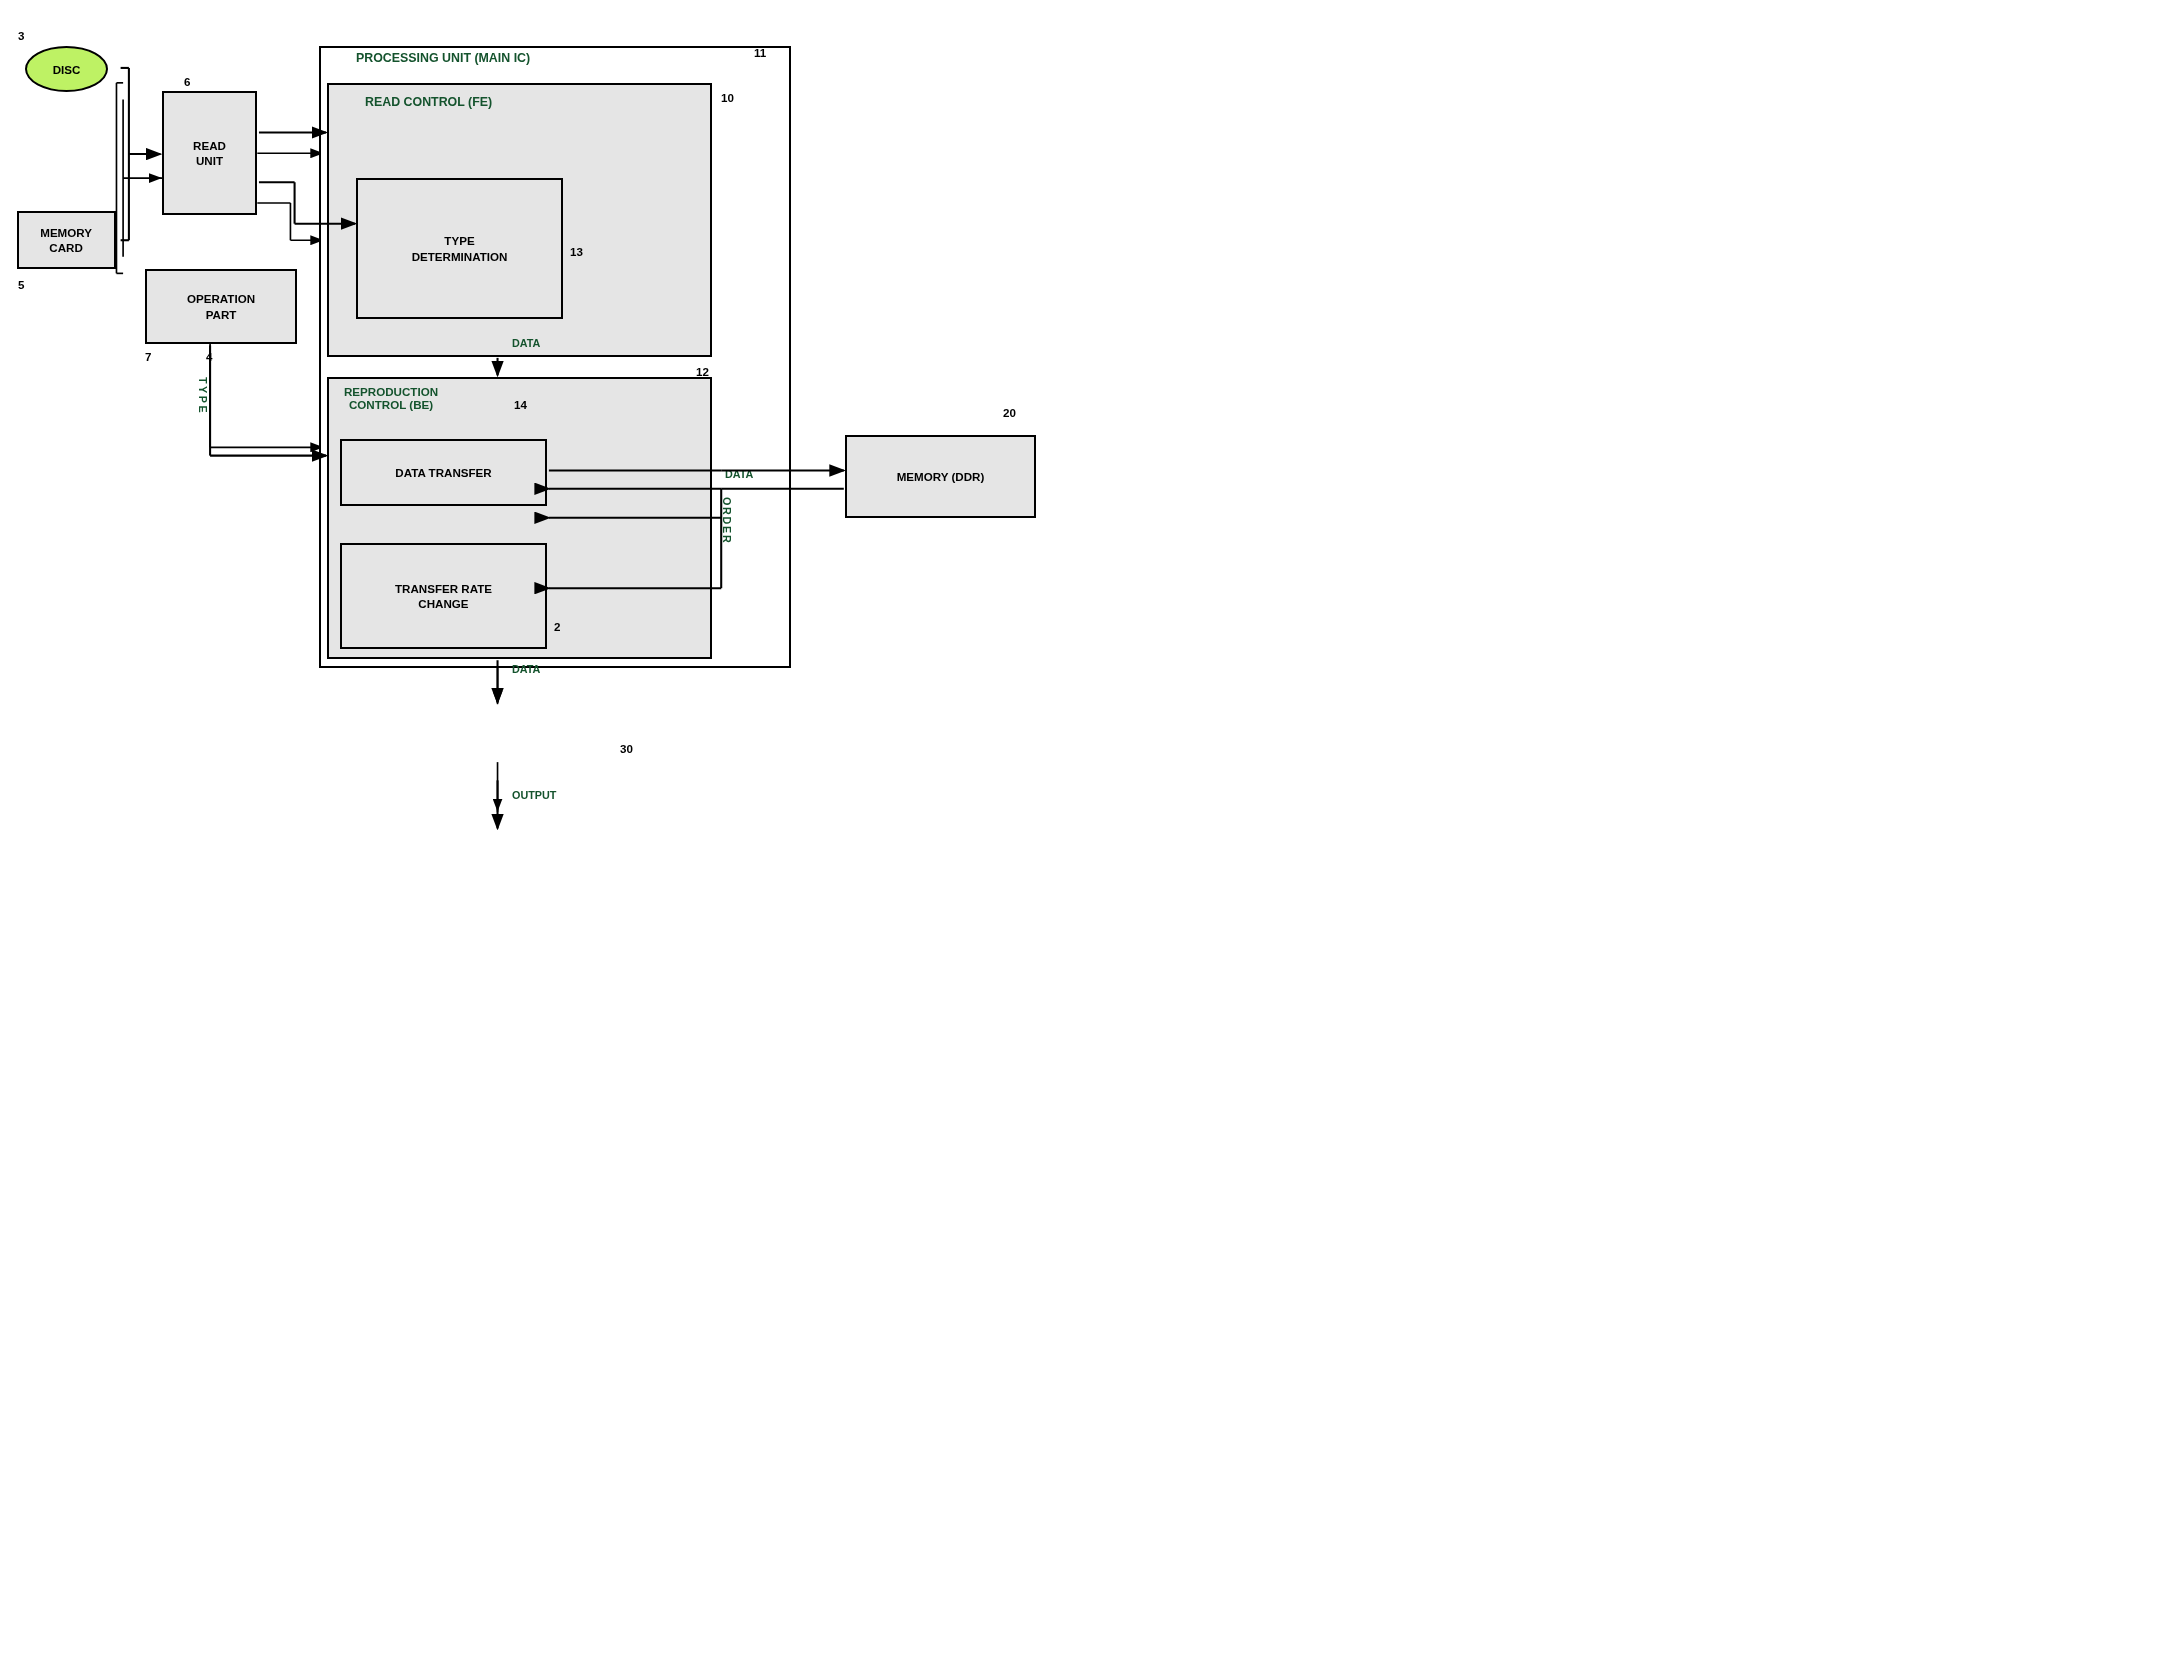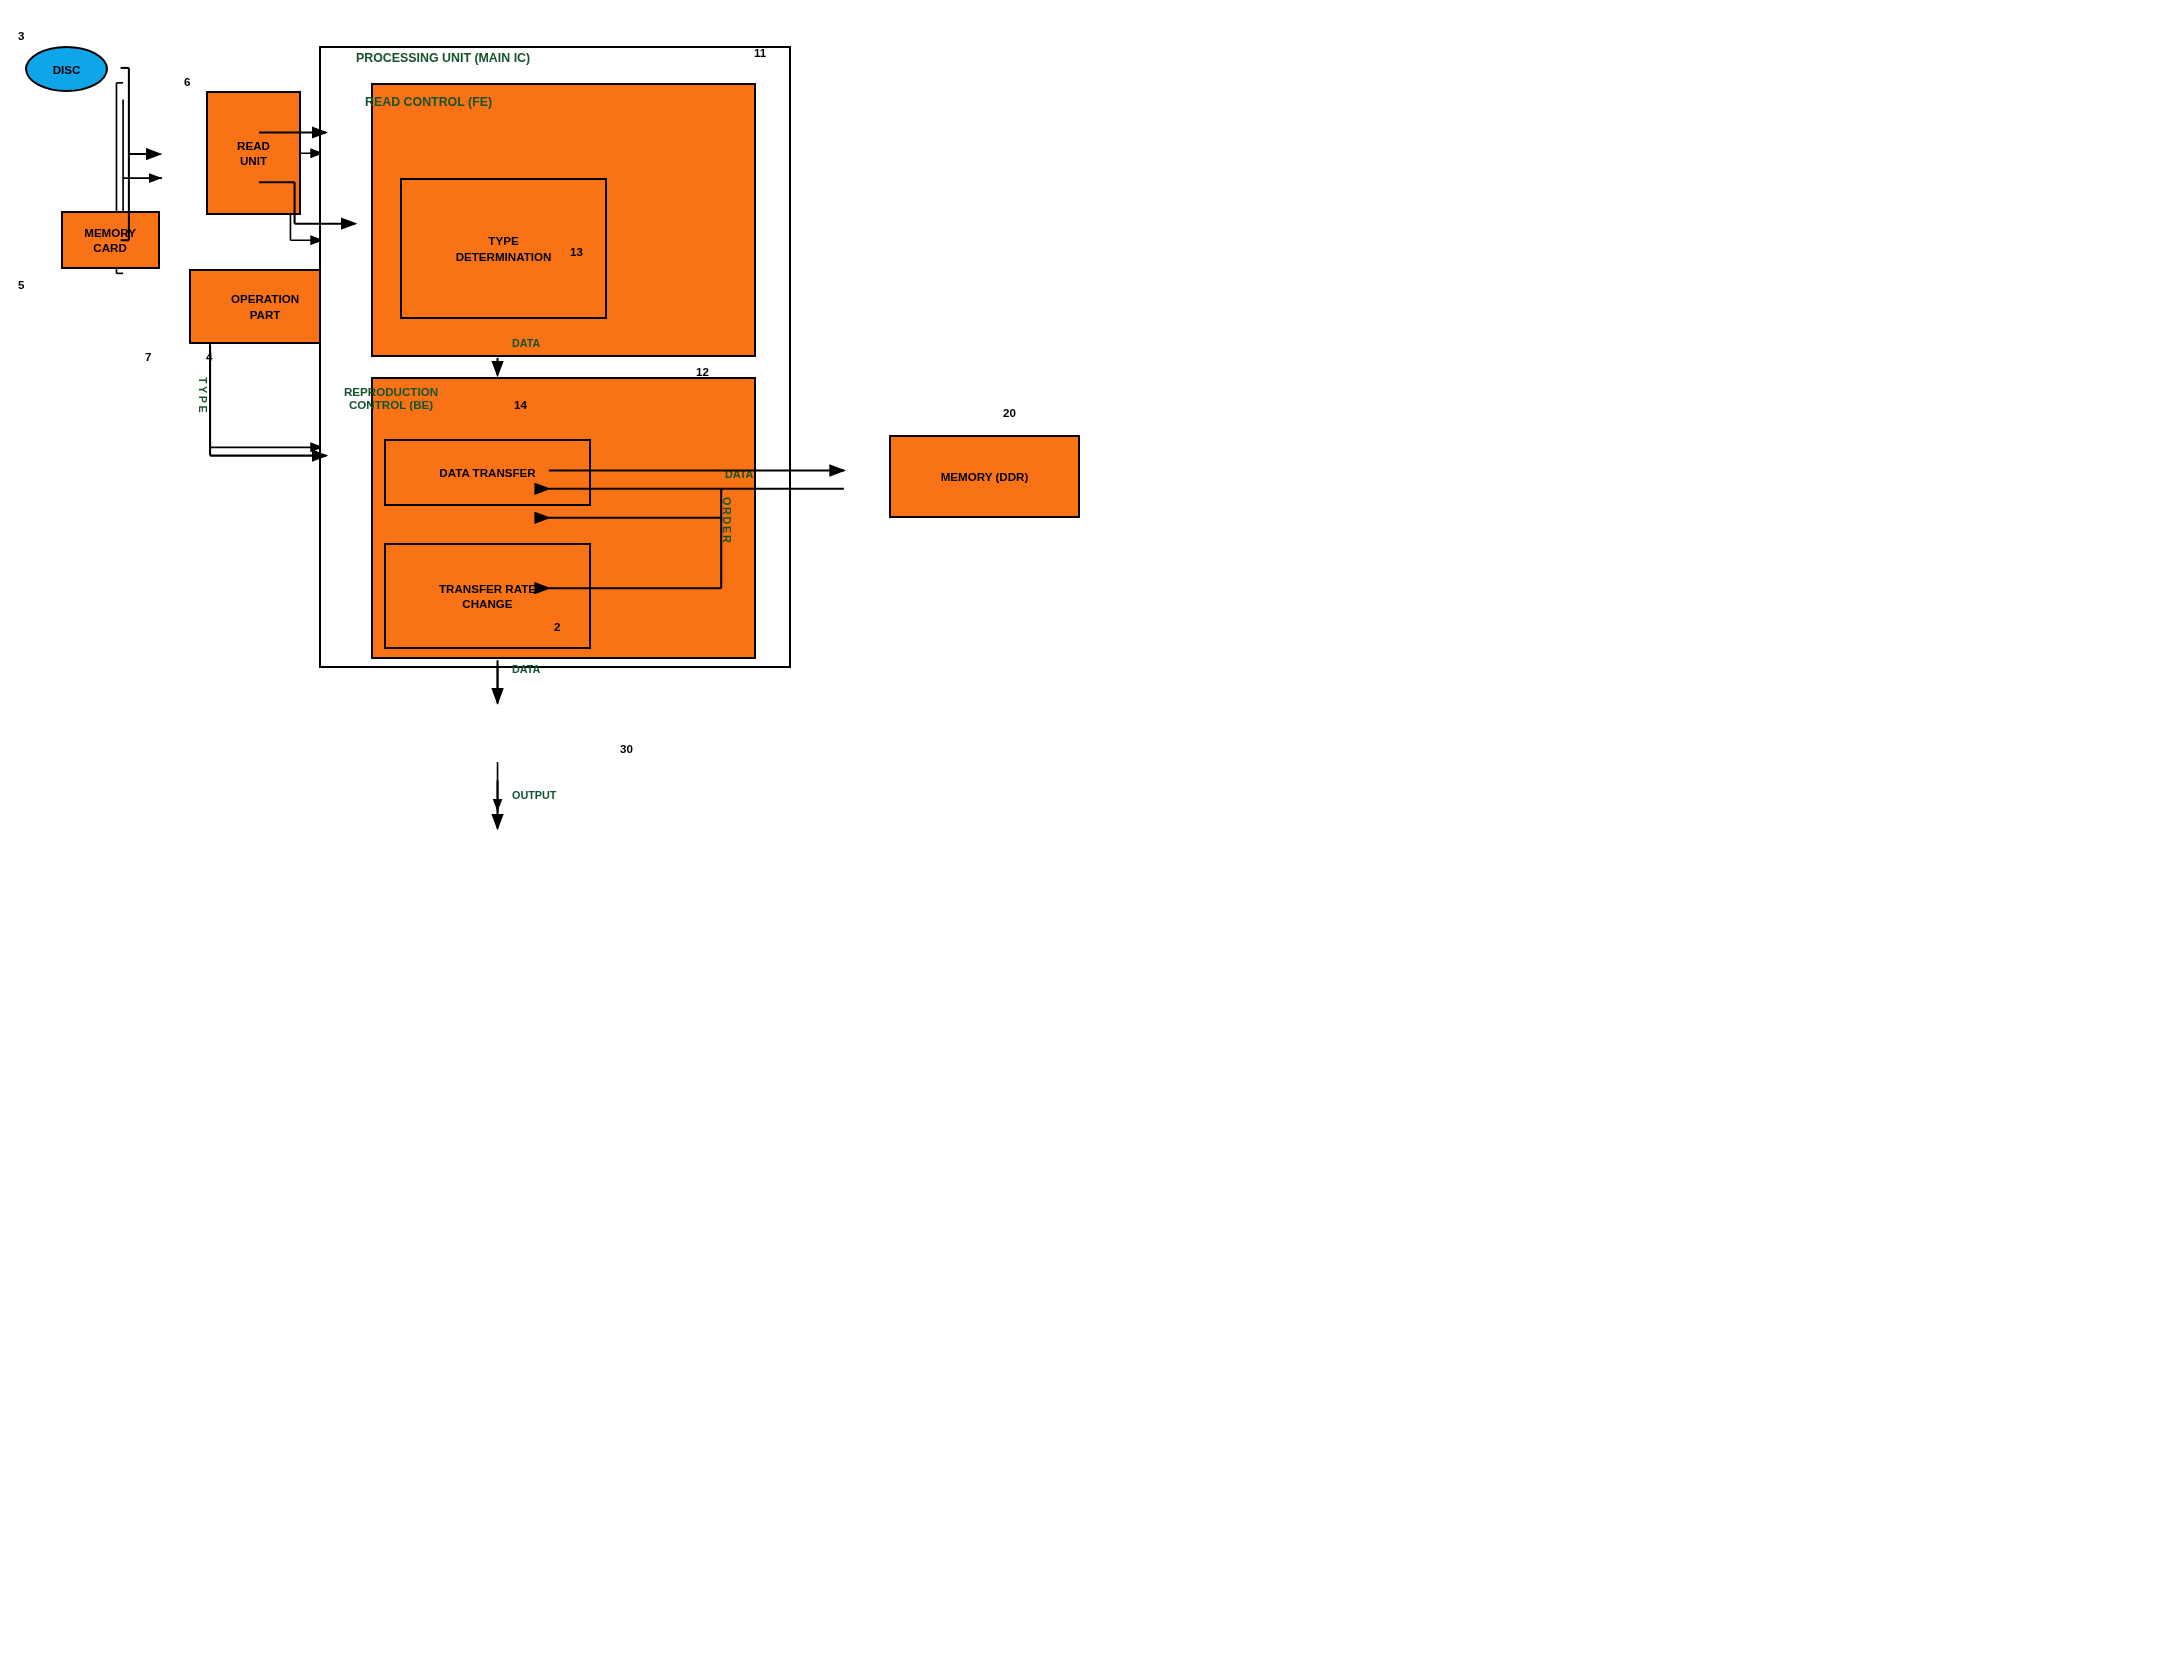--- a/index.html
+++ b/index.html
@@ -20,34 +20,33 @@
     .ref-num {
       position: absolute;
       font-size: 11.6px;
       font-weight: bold;
       color: #000;
     }
     
     .box {
       position: absolute;
       border: 2.1px solid #000;
-      background: #f97316;
+      background: #e5e5e5;
       display: flex;
       align-items: center;
       justify-content: center;
       text-align: center;
       font-size: 11.6px;
       font-weight: bold;
       line-height: 1.3;
-      margin-left: 44px;
     }
     .box-oval {
       position: absolute;
       border: 2.1px solid #000;
-      background: #0ea5e9;
+      background: #bef264;
       border-radius: 50%;
       display: flex;
       align-items: center;
       justify-content: center;
       text-align: center;
       font-size: 11.6px;
       font-weight: bold;
     }
     
     .processing-unit {

